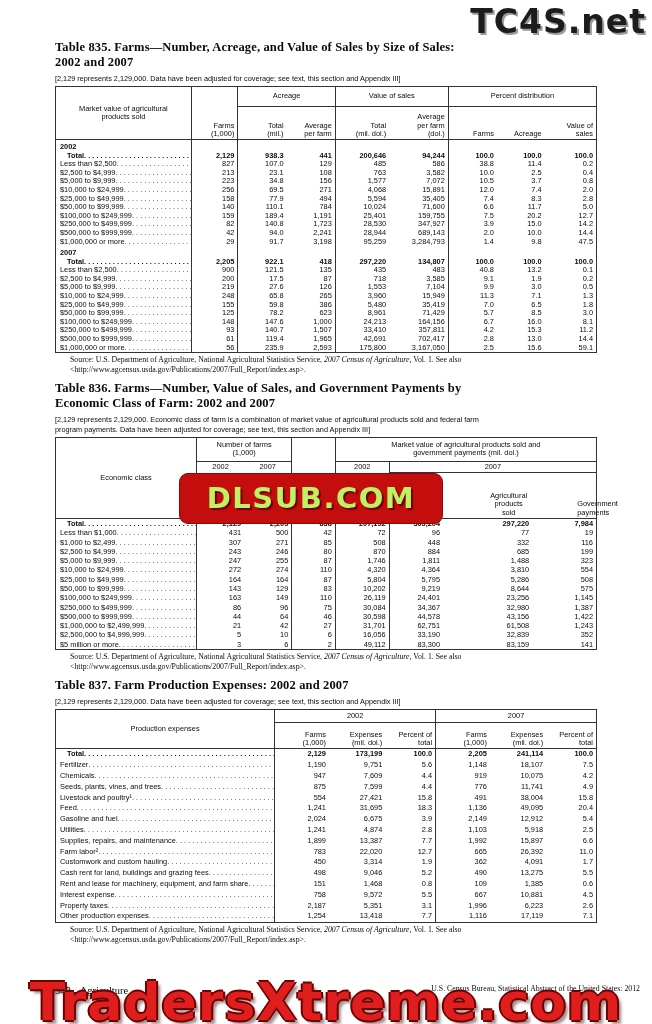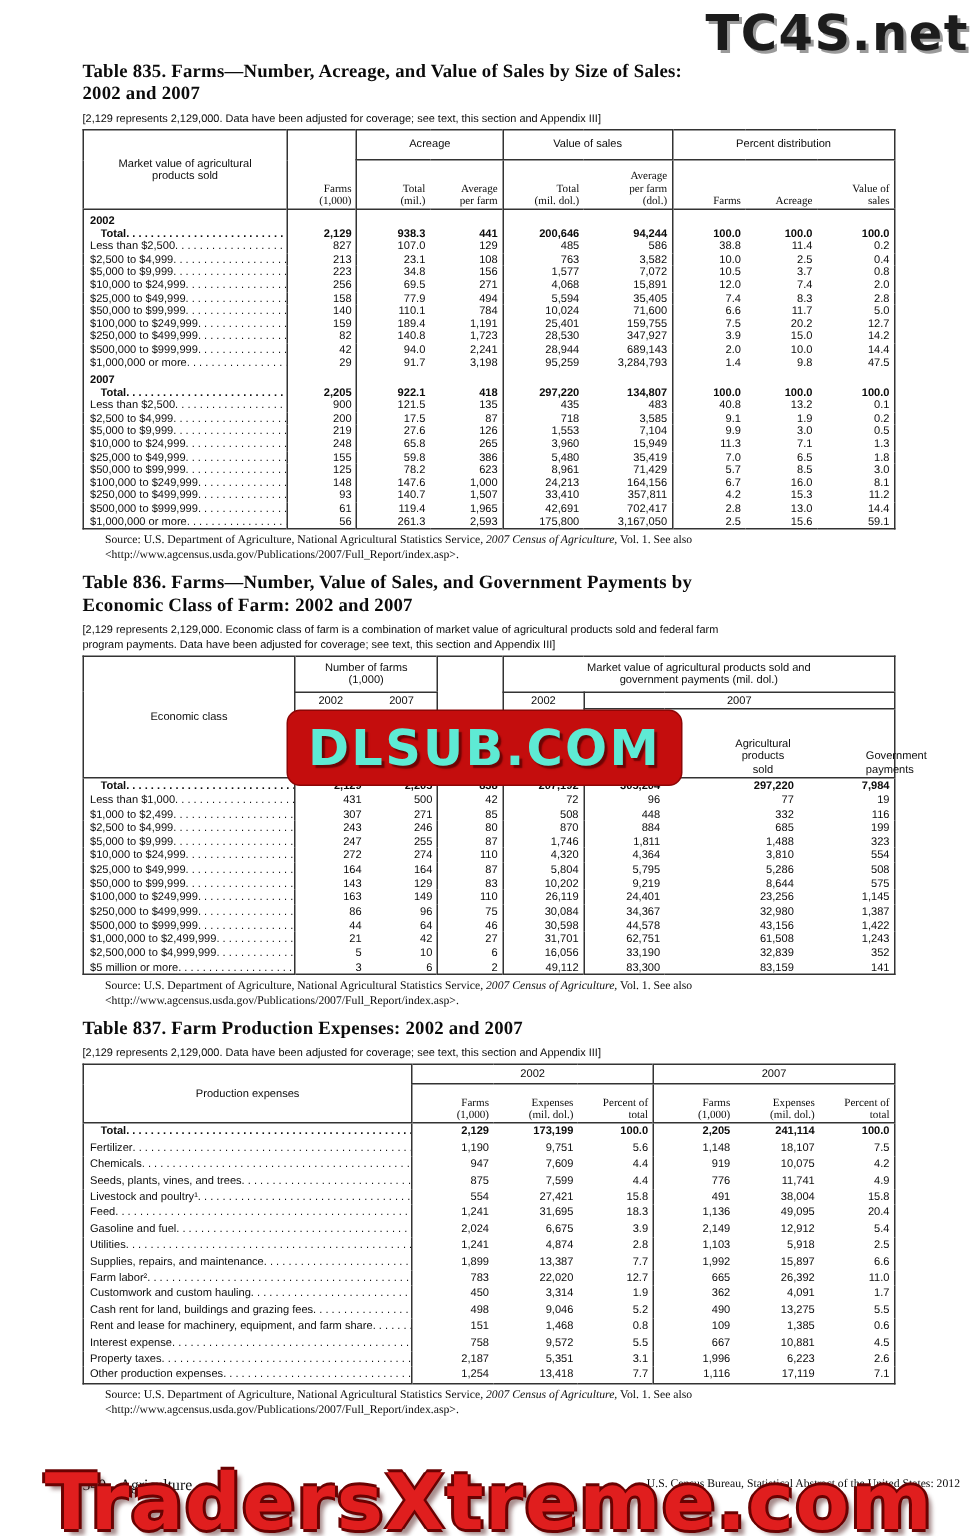--- a/index.html
+++ b/index.html
@@ -21,21 +21,21 @@
   table.tbl{width:100%;border-collapse:collapse;table-layout:fixed;
             font-family:"Liberation Sans",sans-serif;font-size:7.4px;color:#0b0b0b;
             border:1px solid #333;}
   .tbl th{font-weight:normal;white-space:pre-line;line-height:1.12;padding:1px 3px;
           vertical-align:bottom;}
   .tbl thead{border-bottom:1px solid #333;}
   th.stub{vertical-align:middle;text-align:center;}
   th.grp{vertical-align:middle;text-align:center;border-bottom:1px solid #333;}
   th.grp2{vertical-align:top;text-align:center;border-bottom:1px solid #333;}
   th.yr{vertical-align:top;text-align:center;padding-top:1px;}
-  th.sub{text-align:right;font-family:Liberation Serif, serif;}
+  th.sub{text-align:right;}
   th.ctr{text-align:center;padding-left:45px;}
   .gb{border-left:1px solid #333;}
 
   tbody td{padding:0;overflow:hidden;}
   td.num{text-align:right;padding-right:3px;}
   td.lblcell{padding-left:4px;}
   td.lblcell.ind{padding-left:11px;}
   tr.bold td{font-weight:bold;}
   .lblrow{display:flex;align-items:baseline;overflow:hidden;}
   .lbl{white-space:nowrap;}
@@ -46,24 +46,24 @@
   #t835 tr.yearrow td{height:10px;line-height:10px;padding-top:1.5px;}
   #t836 tbody td{height:9.3px;line-height:9.3px;}
   #t837 tbody td{height:10.8px;line-height:10.8px;}
   #t835 .r1{height:20px;} #t835 .r2{height:33px;}
   #t836 .r1{height:24px;} #t836 .r2{height:11px;} #t836 .r3{height:46px;}
   #t837 .r1{height:13px;} #t837 .r2{height:26px;}
 
   .wm{position:absolute;z-index:5;pointer-events:none;text-align:center;}
   .wm-top{top:2px;right:6px;font-family:"DejaVu Sans",sans-serif;font-weight:bold;
           font-size:33px;letter-spacing:1px;color:#1c1c1c;text-shadow:2px 2px 0 #9a9a9a;}
-  .wm-mid{top:36px;left:136px;width:262px;height:49px;background:#c40d0d;
-          border:1px solid #8c0606;border-radius:9px;color:#5eead4;
+  .wm-mid{top:36px;left:124px;width:262px;height:49px;background:#c40d0d;
+          border:1px solid #8c0606;border-radius:9px;color:#bef264;
           display:flex;align-items:center;justify-content:center;
-          font-family:"DejaVu Sans",sans-serif;font-weight:bold;font-size:33px;
+          font-family:"DejaVu Sans",sans-serif;font-weight:bold;font-size:29px;
           letter-spacing:1.5px;text-shadow:2px 2px 1px #6d0404;}
   .wm-bottom{left:50%;bottom:-8px;transform:translateX(-50%);white-space:nowrap;
           font-family:"DejaVu Sans",sans-serif;font-weight:bold;font-size:52px;
           letter-spacing:1px;color:#e01e1e;
           text-shadow:2px 0 0 #6a0202,-2px 0 0 #6a0202,0 2px 0 #6a0202,0 -2px 0 #6a0202,4px 4px 3px rgba(60,0,0,.45);}
 
   .footer-left{position:absolute;left:55px;bottom:28px;font-size:10.5px;}
   .footer-left .pgnum{margin-right:9px;}
   .footer-right{position:absolute;right:12px;bottom:31px;font-size:7.8px;z-index:1;}
 </style>
@@ -486,21 +486,21 @@
                 <td class="num">14.4</td>
               </tr>
               <tr>
                 <td class="lblcell">
                   <div class="lblrow">
                     <span class="lbl">$1,000,000 or more</span>
                     <span class="dots"></span>
                   </div>
                 </td>
                 <td class="num gb">56</td>
-                <td class="num gb">261.3</td>
+                <td class="num gb">235.9</td>
                 <td class="num">2,593</td>
                 <td class="num gb">175,800</td>
                 <td class="num">3,167,050</td>
                 <td class="num gb">2.5</td>
                 <td class="num">15.6</td>
                 <td class="num">59.1</td>
               </tr>
             </tbody>
         </table>
       </div>

